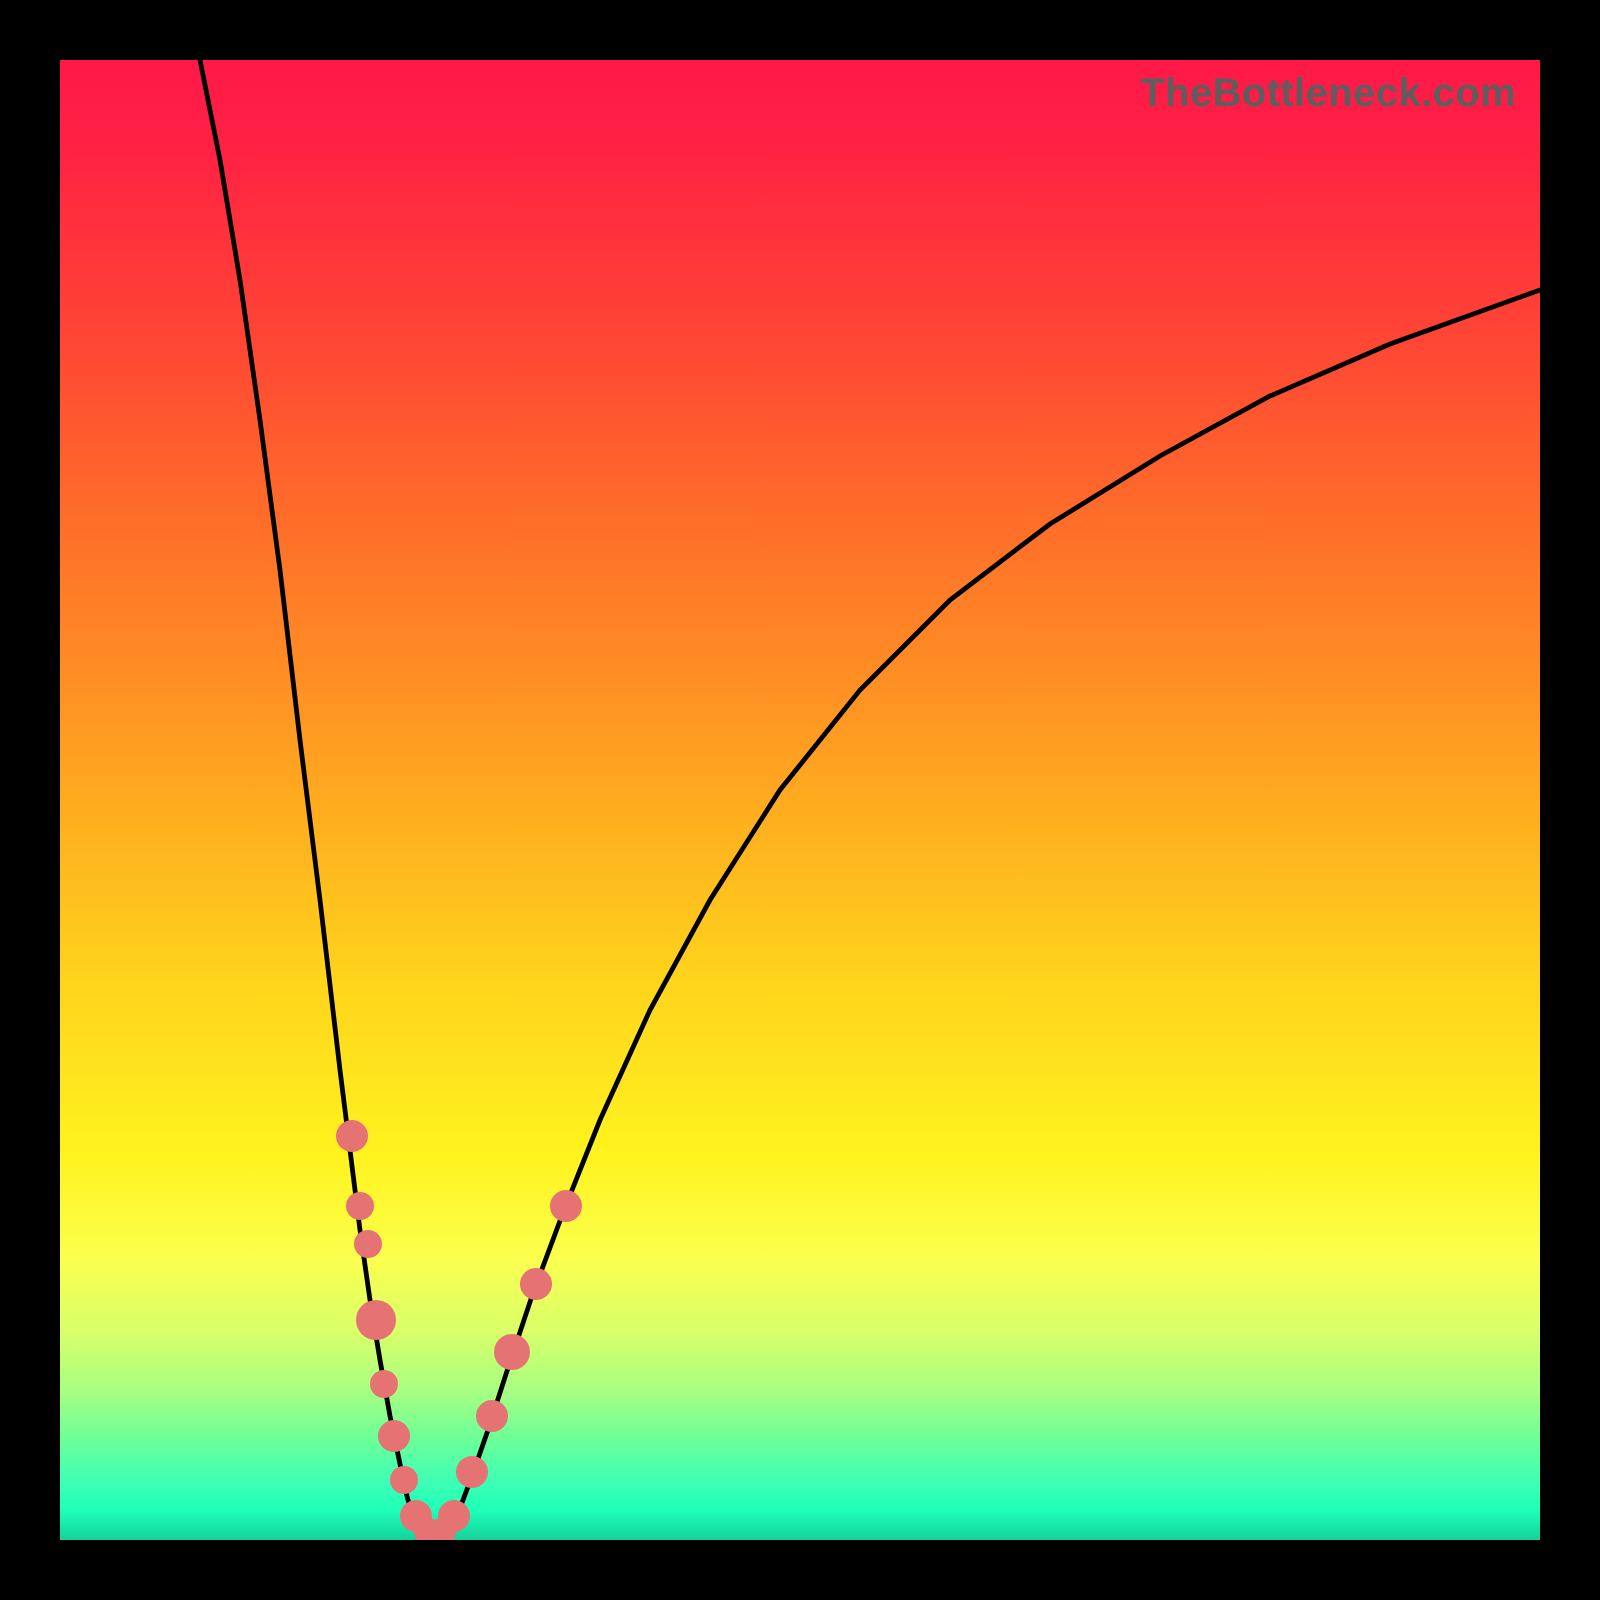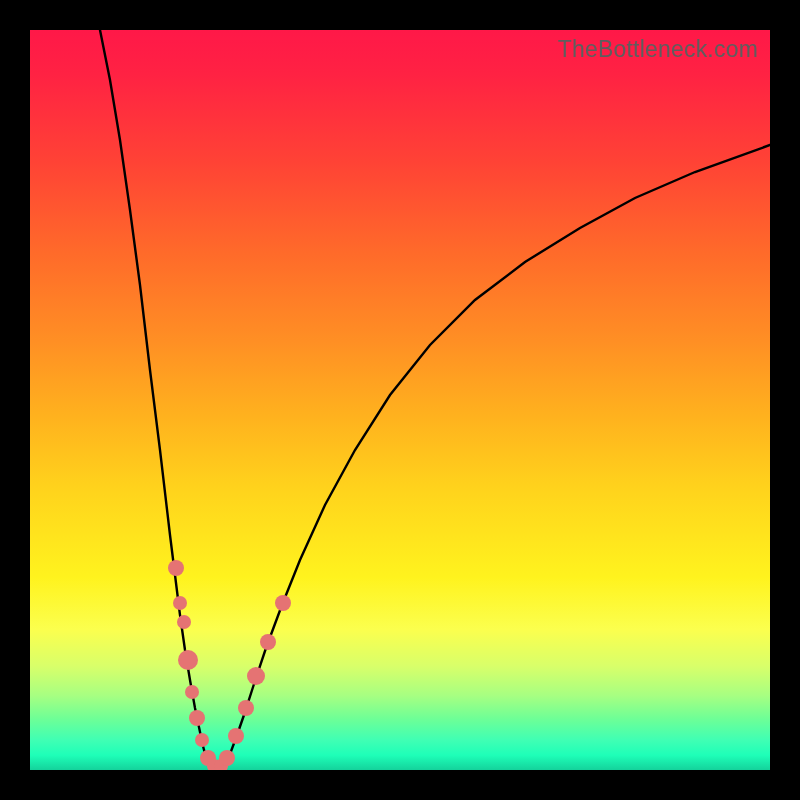--- a/index.html
+++ b/index.html
@@ -39,22 +39,22 @@
       #6fff96 93%,
       #3fffb4 96%,
       #1effb8 98%,
       #14d29b 100%
     );
   }
   .attrib {
     position: absolute;
     top: 6px;
     right: 12px;
-    font-size: 23px;
-    font-weight: 400;
+    font-size: 20px;
+    font-weight: 700;
     color: #5e5e5e;
     letter-spacing: 0.2px;
   }
   svg.curves {
     position: absolute;
     left: 0;
     top: 0;
     width: 740px;
     height: 740px;
   }

